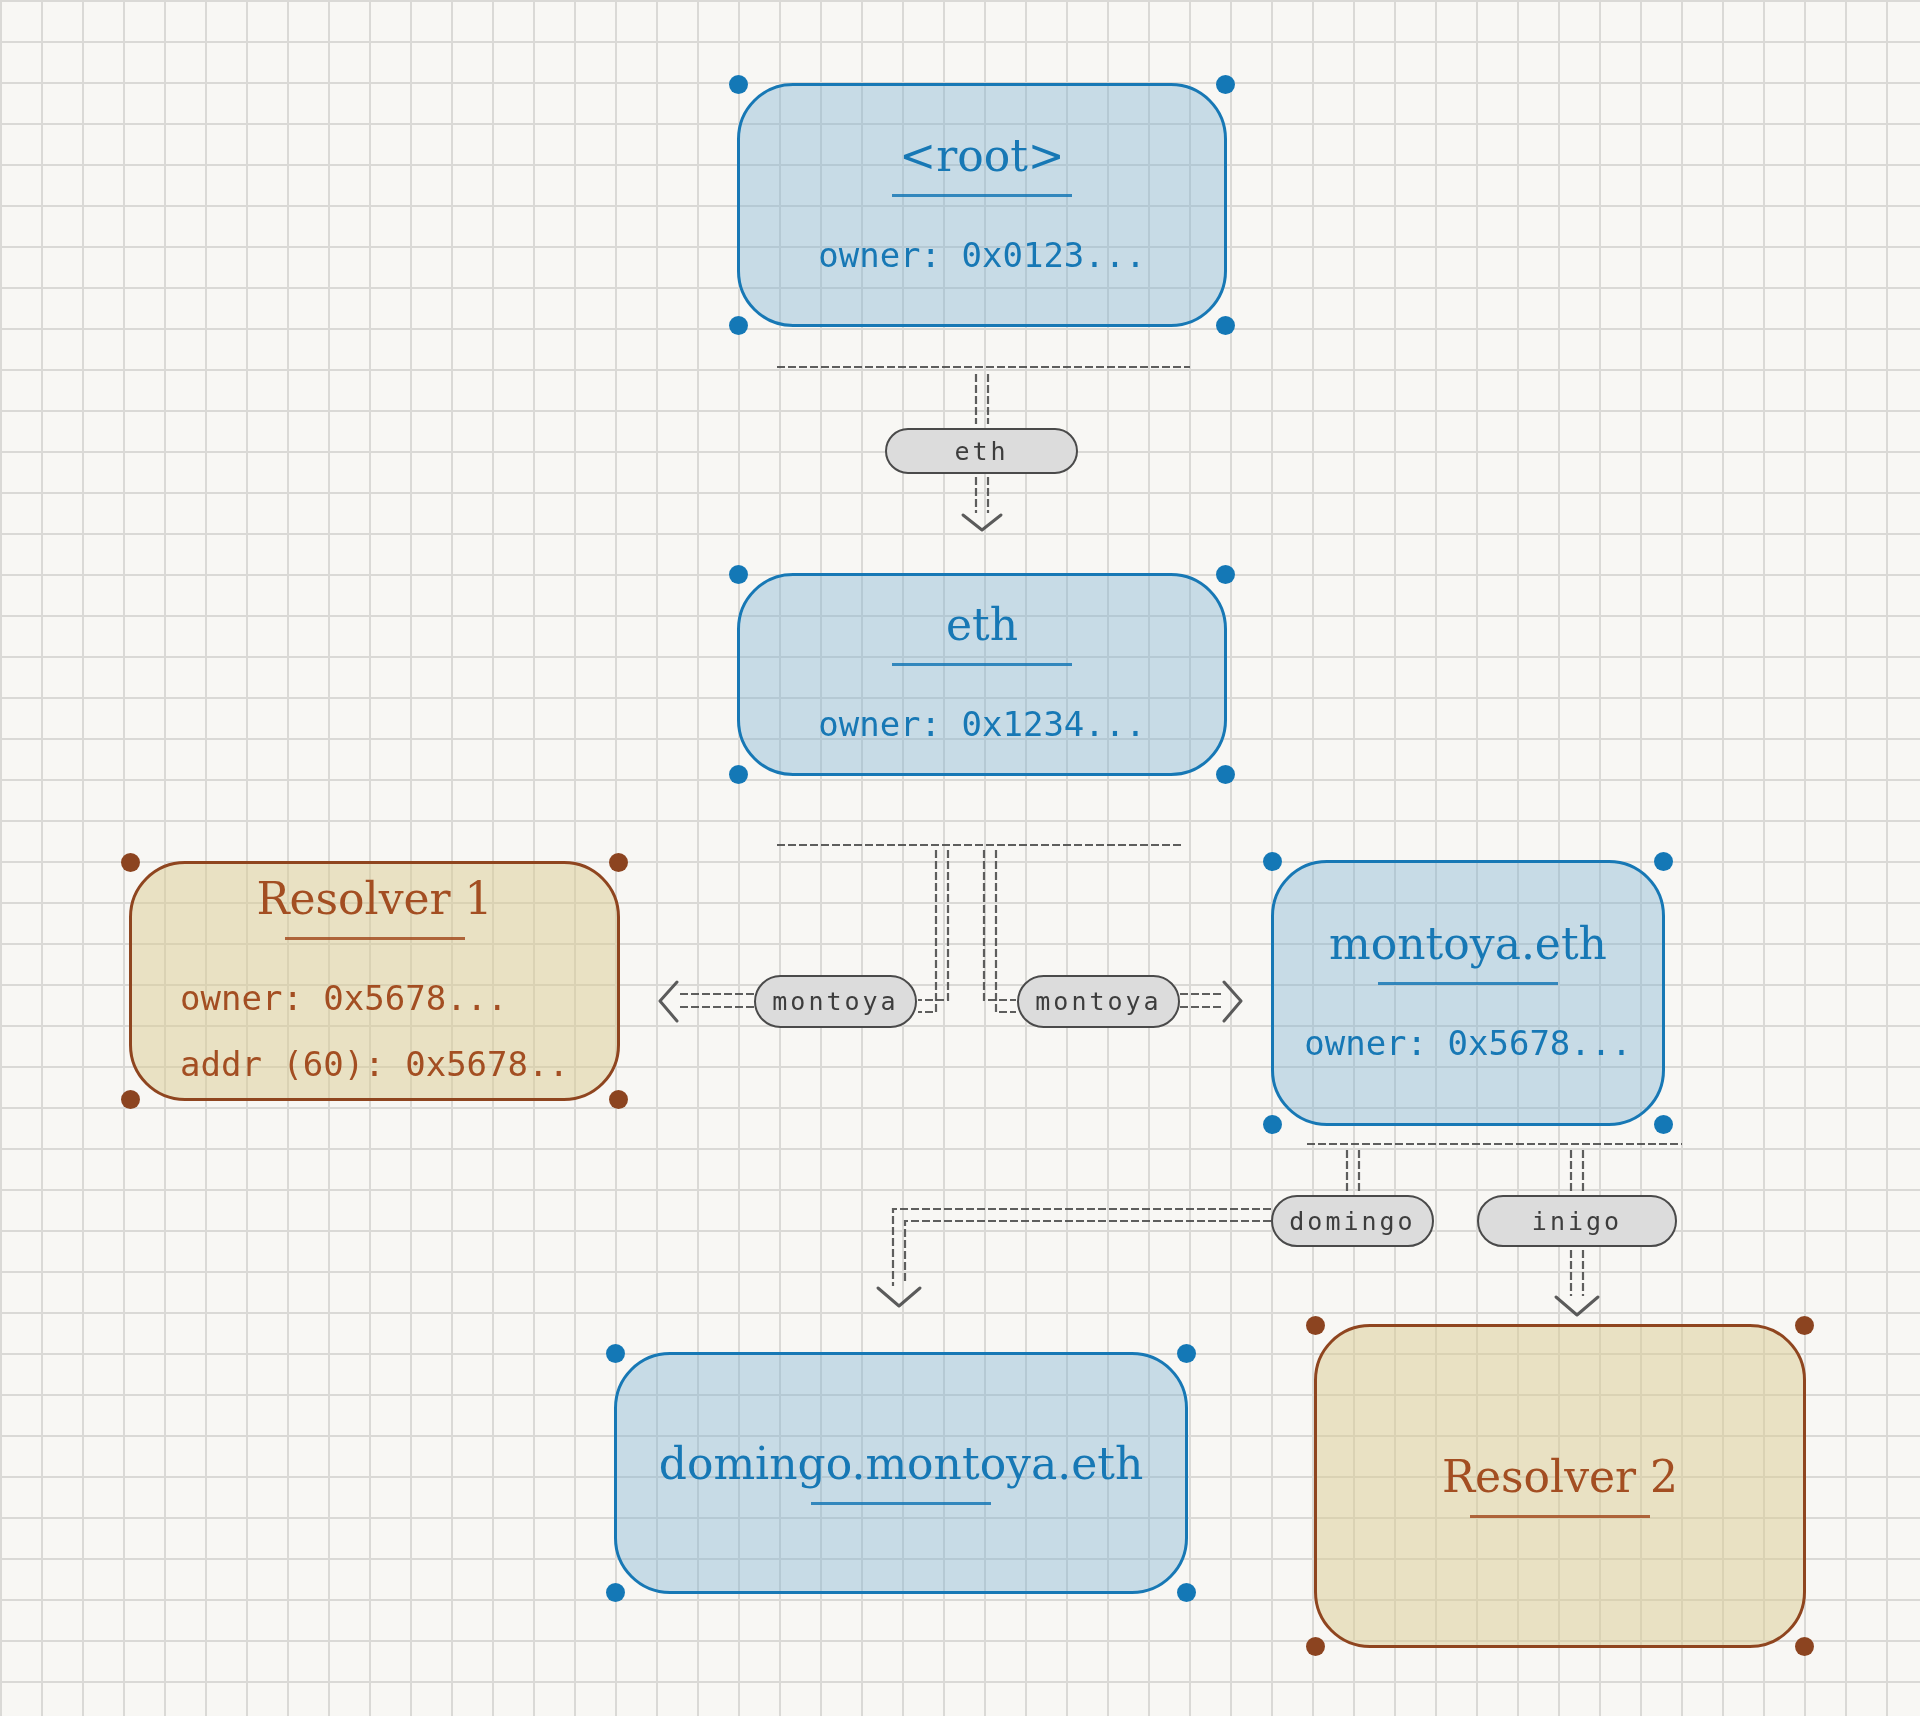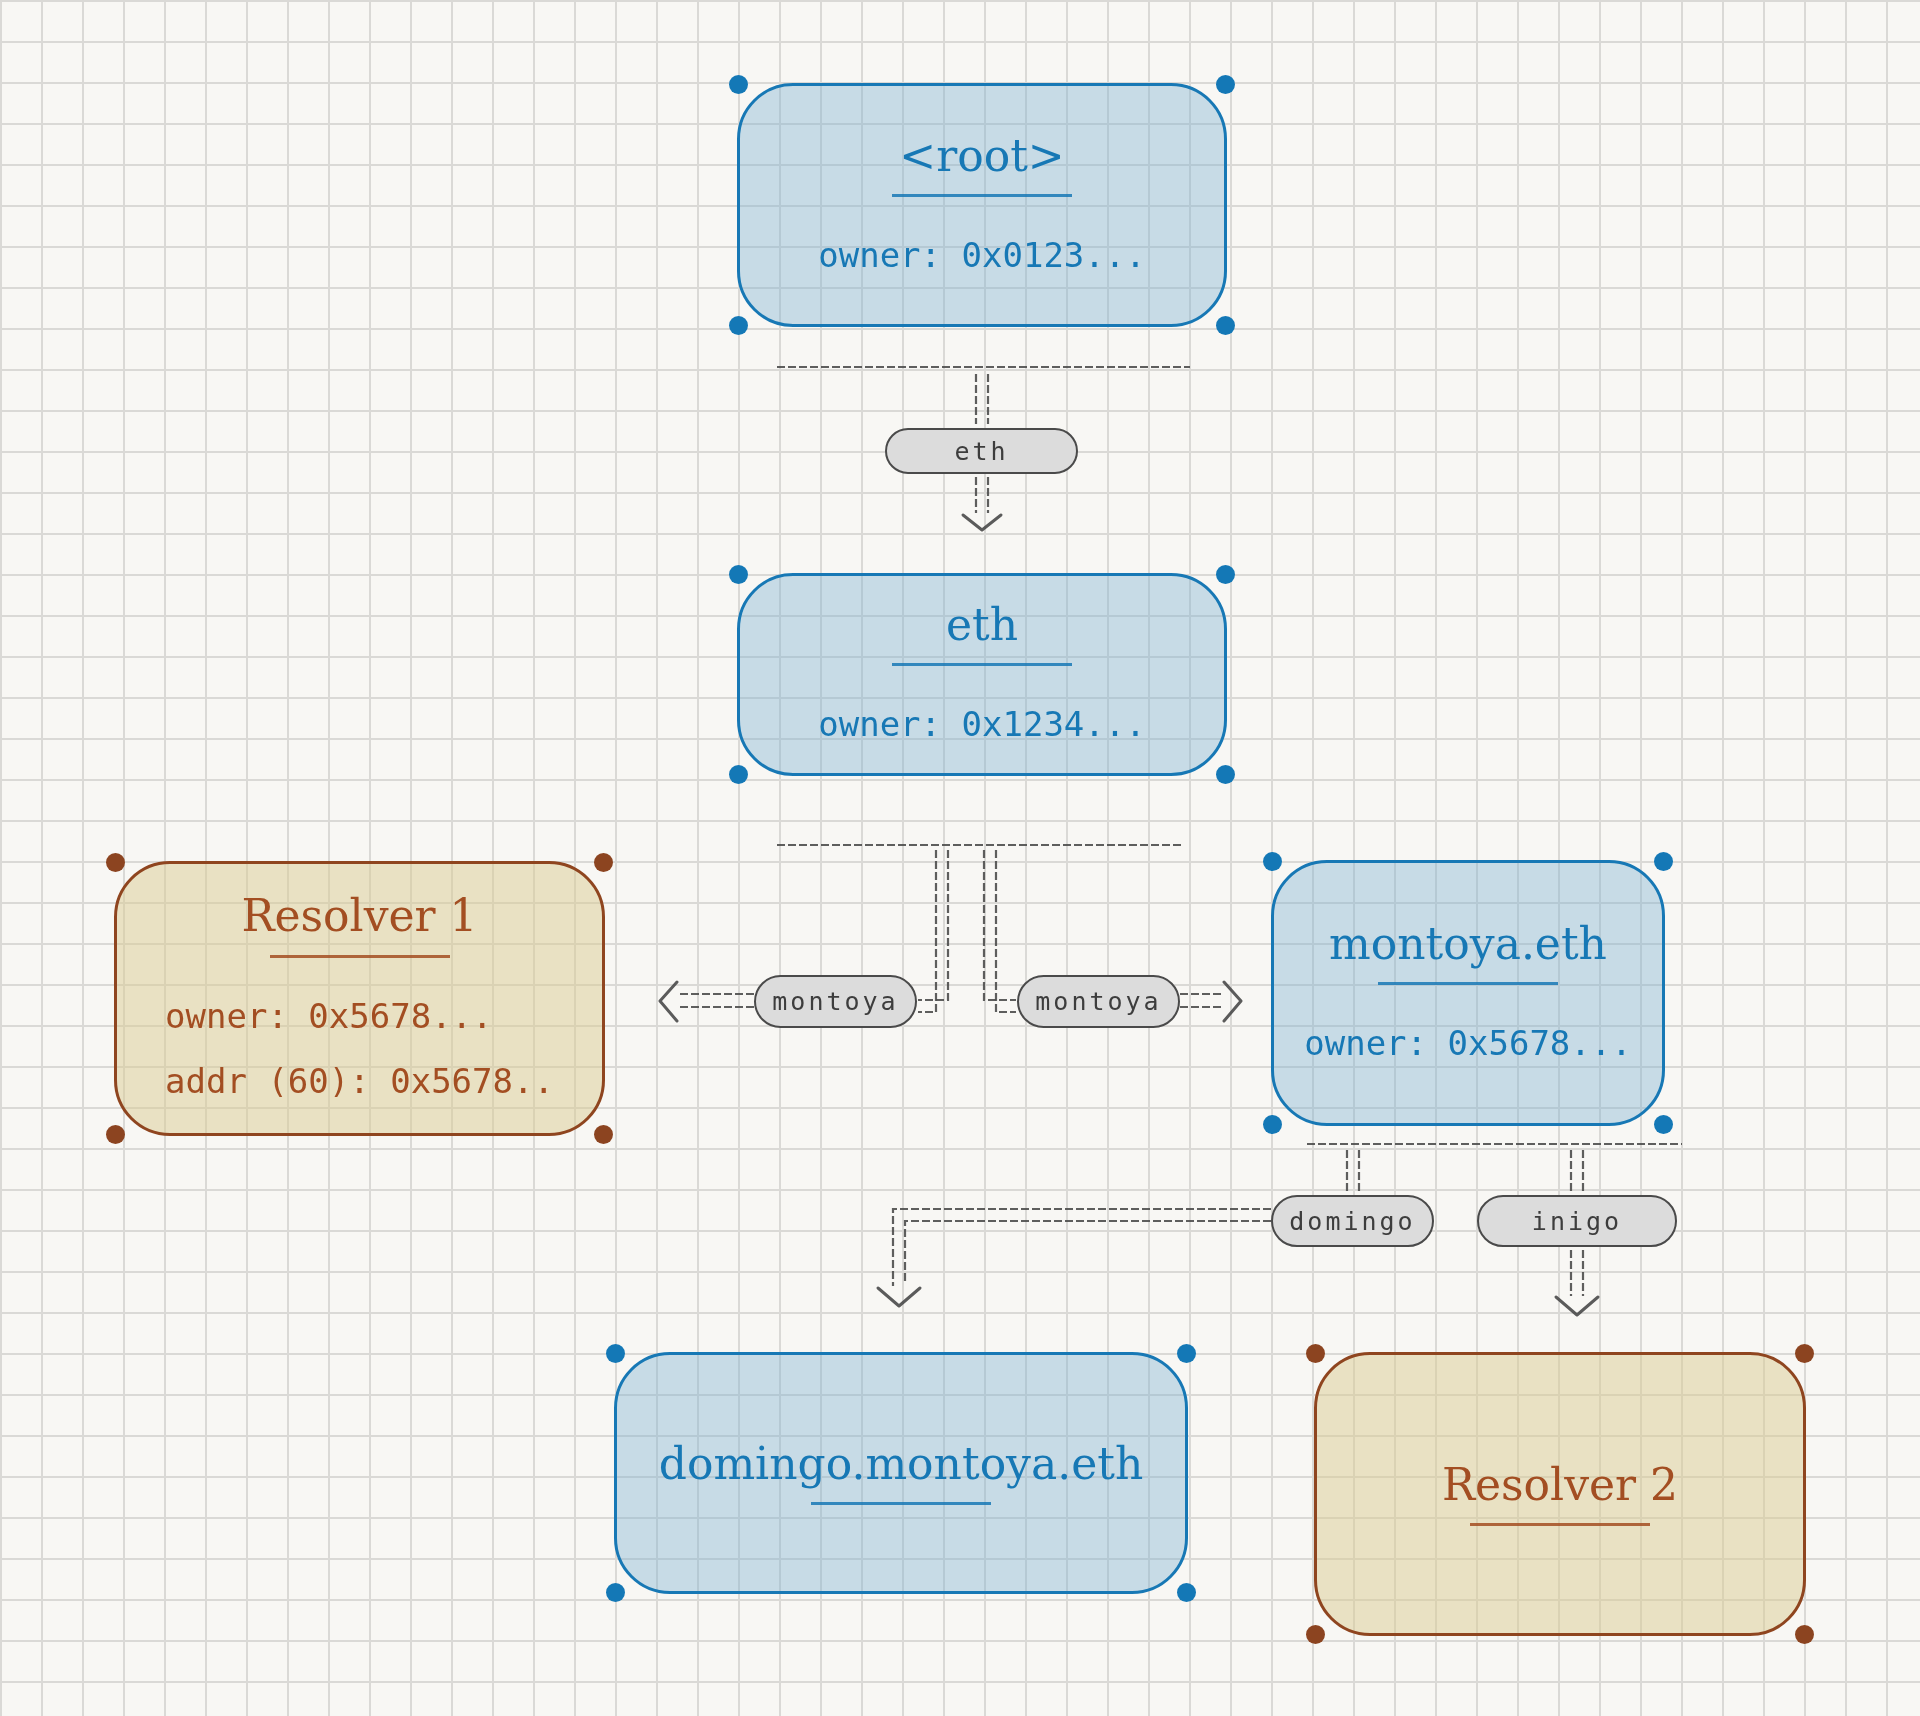--- a/index.html
+++ b/index.html
@@ -108,21 +108,21 @@
   <div class="node blue" style="left:737px;top:573px;width:490px;height:203px">
     <span class="handle tl"></span>
     <span class="handle tr"></span>
     <span class="handle bl"></span>
     <span class="handle br"></span>
     <div class="ntitle">eth</div>
     <div class="rule"></div>
     <div class="nline">owner: 0x1234...</div>
   </div>
 
-  <div class="node tan" style="left:114px;top:861px;width:491px;height:275px">
+  <div class="node tan" style="left:129px;top:861px;width:491px;height:240px">
     <span class="handle tl"></span>
     <span class="handle tr"></span>
     <span class="handle bl"></span>
     <span class="handle br"></span>
     <div class="ntitle">Resolver 1</div>
     <div class="rule"></div>
     <div>
       <div class="nline">owner: 0x5678...</div>
       <div class="nline">addr (60): 0x5678..</div>
     </div>
@@ -140,21 +140,21 @@
 
   <div class="node blue" style="left:614px;top:1352px;width:574px;height:242px">
     <span class="handle tl"></span>
     <span class="handle tr"></span>
     <span class="handle bl"></span>
     <span class="handle br"></span>
     <div class="ntitle">domingo.montoya.eth</div>
     <div class="rule"></div>
   </div>
 
-  <div class="node tan" style="left:1314px;top:1352px;width:492px;height:284px">
+  <div class="node tan" style="left:1314px;top:1324px;width:492px;height:324px">
     <span class="handle tl"></span>
     <span class="handle tr"></span>
     <span class="handle bl"></span>
     <span class="handle br"></span>
     <div class="ntitle">Resolver 2</div>
     <div class="rule"></div>
   </div>
 
   <div class="pill" style="left:885px;top:428px;width:193px;height:46px">eth</div>
   <div class="pill" style="left:754px;top:975px;width:163px;height:53px">montoya</div>

